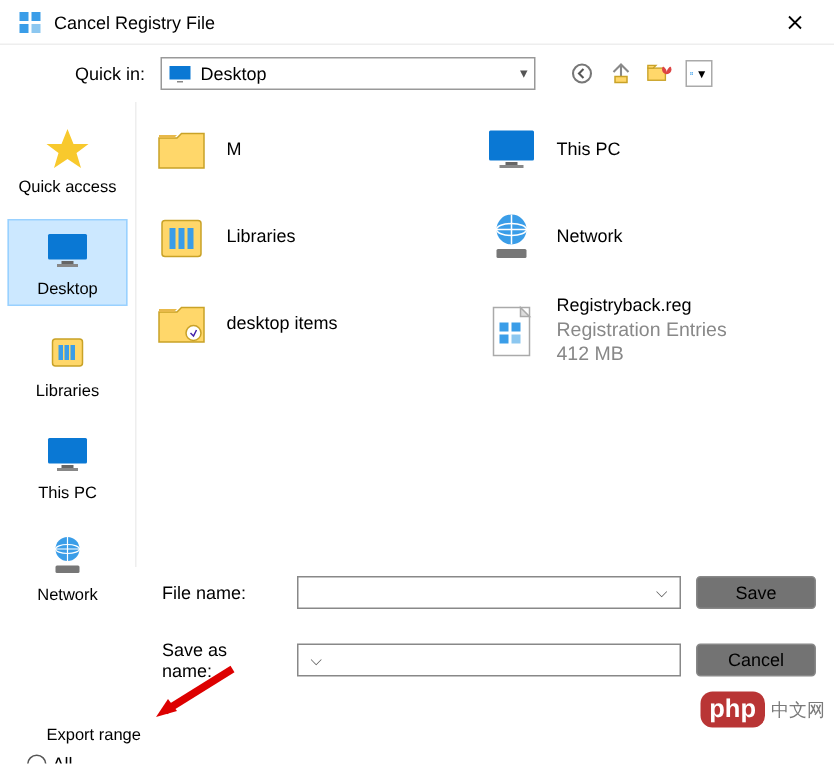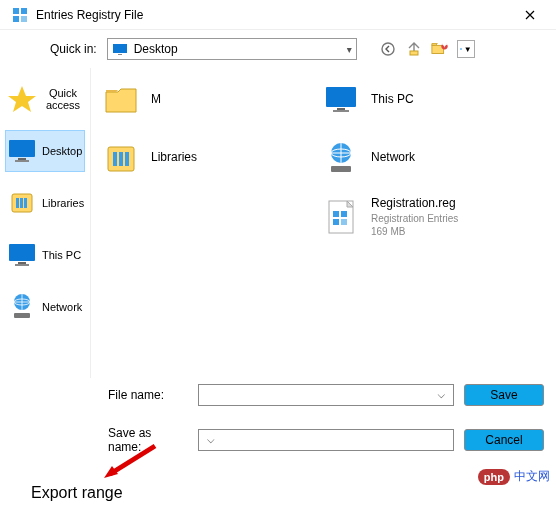--- a/index.html
+++ b/index.html
@@ -14,68 +14,68 @@
     .save-in-combo { flex: 1; height: 22px; border: 1px solid #999; display: flex; align-items: center; padding: 0 4px; max-width: 250px; background: #fff; }
     .save-in-combo .folder-ico { width: 16px; height: 16px; margin-right: 6px; }
     .save-in-combo .txt { flex: 1; }
     .save-in-combo .arrow { font-size: 10px; color: #555; }
     .tool-icons { display: flex; gap: 8px; margin-left: 16px; align-items: center; }
     .tool-icons span { width: 18px; height: 18px; display: flex; align-items: center; justify-content: center; cursor: pointer; }
     .view-btn { border: 1px solid #aaa; padding: 1px 2px; display: flex; align-items: center; gap: 2px; }
     
     .main { display: flex; height: 310px; }
     .places { width: 90px; display: flex; flex-direction: column; align-items: center; padding-top: 10px; gap: 10px; }
-    .place { display: flex; flex-direction: row; align-items: center; gap: 4px; cursor: pointer; width: 80px; padding: 4px 0; border: 1px solid transparent; }
+    .place { display: flex; flex-direction: column; align-items: center; gap: 4px; cursor: pointer; width: 80px; padding: 4px 0; border: 1px solid transparent; }
     .place.selected { background: #cce8ff; border: 1px solid #99d1ff; }
     .place .ico { width: 32px; height: 32px; display: flex; align-items: center; justify-content: center; }
     .place .lbl { font-size: 11px; text-align: center; }
     
     .filepane { flex: 1; border-left: 1px solid #eee; padding: 10px 8px; display: flex; flex-wrap: wrap; align-content: flex-start; gap: 8px 20px; }
     .item { display: flex; align-items: center; gap: 10px; width: 200px; cursor: pointer; padding: 2px; }
     .item .ico { width: 40px; height: 40px; display: flex; align-items: center; justify-content: center; }
     .item .meta { display: flex; flex-direction: column; line-height: 1.3; }
     .item .name { color: #000; }
-    .item .sub { color: #888; font-size: 10px; }
+    .item .sub { color: #888; font-size: 13px; }
     
     .bottom-fields { padding: 6px 12px 6px 108px; }
     .field-row { display: flex; align-items: center; gap: 10px; margin-bottom: 20px; }
     .field-row .flbl { width: 80px; }
     .field-row .combo, .field-row input.textin { flex: 1; height: 22px; border: 1px solid #888; padding: 0 4px; background: #fff; }
     .combo { display: flex; align-items: center; }
     .combo .txt { flex: 1; }
     .combo .arrow { font-size: 10px; color: #555; padding: 0 4px; }
-    .btn { width: 80px; height: 22px; border: 1px solid #888; background: #0ea5e9; border-radius: 3px; cursor: pointer; text-align: center; }
+    .btn { width: 80px; height: 22px; border: 1px solid #888; background: #737373; border-radius: 3px; cursor: pointer; text-align: center; }
     
     .export-range { padding: 4px 12px 8px 12px; position: relative; }
-    .export-range .group-lbl { font-size: 16px; margin-bottom: 6px; display: block; padding-left: 19px; }
+    .export-range .group-lbl { font-size: 11px; margin-bottom: 6px; display: block; padding-left: 19px; }
     .radio-row { display: flex; align-items: center; gap: 4px; margin-left: 6px; margin-bottom: 4px; cursor: pointer; }
     .radio-row .radio { width: 13px; height: 13px; border-radius: 50%; border: 1px solid #555; display: inline-flex; align-items: center; justify-content: center; }
     .radio-row .radio.checked::after { content: ""; width: 7px; height: 7px; background: #0067c0; border-radius: 50%; }
     .branch-input { margin: 4px 0 0 26px; width: 490px; height: 20px; border: 1px solid #888; padding: 0 4px; }
     
     .arrow-annot { position: absolute; left: 100px; top: 442px; pointer-events: none; }
     .watermark { position: absolute; right: 6px; bottom: 24px; display: flex; align-items: center; gap: 4px; opacity: 0.95; }
-    .watermark .bubble { background: #b62b2b; color: #fff; font-weight: bold; padding: 2px 6px; border-radius: 8px; font-size: 11px; }
-    .watermark .txt { color: #1d4ed8; font-size: 12px; }
+    .watermark .bubble { background: #b62b2b; color: #fff; font-weight: bold; padding: 2px 6px; border-radius: 8px; font-size: 17px; }
+    .watermark .txt { color: #737373; font-size: 12px; }
     
     svg { display: block; }
   </style>
 </head>
 <body>
 
 <div class="titlebar">
   <span class="app-icon">
     <svg width="16" height="16" viewBox="0 0 16 16">
         <rect x="1" y="1" width="6" height="6" fill="#3a9de8"></rect>
         <rect x="9" y="1" width="6" height="6" fill="#3a9de8"></rect>
         <rect x="1" y="9" width="6" height="6" fill="#3a9de8"></rect>
         <rect x="9" y="9" width="6" height="6" fill="#8cc7f0"></rect>
       </svg>
   </span>
-  <span class="title">Entries Registry File</span>
+  <span class="title">Cancel Registry File</span>
   <span class="close">
     <svg width="10" height="10" viewBox="0 0 10 10">
         <path d="M1 1 L9 9 M9 1 L1 9" stroke="#000" stroke-width="1.2"></path>
       </svg>
   </span>
 </div>
 
 <div class="toolbar">
   <span class="lbl">Quick in:</span>
   <div class="save-in-combo">
@@ -195,20 +195,33 @@
               <rect x="7" y="9" width="26" height="24" rx="2" fill="#ffd76a" stroke="#c9a227"></rect>
               <rect x="12" y="14" width="4" height="14" fill="#3a9de8"></rect>
               <rect x="18" y="14" width="4" height="14" fill="#3a9de8"></rect>
               <rect x="24" y="14" width="4" height="14" fill="#3a9de8"></rect>
             </svg>
           </span>
         <div class="meta">
             <span class="name">Libraries</span>
           </div>
       </div>
+      <div class="item">
+        <span class="ico">
+            <svg width="40" height="40" viewBox="0 0 40 40">
+              <path d="M5 12 L17 12 L20 9 L35 9 L35 32 L5 32 Z" fill="#ffd76a" stroke="#c9a227"></path>
+              <path d="M5 12 L15 12 L17 10 L5 10 Z" fill="#e8b94a"></path>
+              <circle cx="28" cy="26" r="5" fill="#fff" stroke="#c9a227"></circle>
+              <path d="M26 26 L28 28 L30 24" stroke="#42a" fill="none"></path>
+            </svg>
+          </span>
+        <div class="meta">
+            <span class="name">desktop items</span>
+          </div>
+      </div>
     </div>
 
     <div style="display:flex;flex-direction:column;gap:14px;">
       <div class="item">
         <span class="ico">
             <svg width="40" height="40" viewBox="0 0 40 40">
               <rect x="5" y="7" width="30" height="20" rx="1" fill="#0a78d4"></rect>
               <rect x="16" y="28" width="8" height="2" fill="#666"></rect>
               <rect x="12" y="30" width="16" height="2" fill="#888"></rect>
             </svg>
@@ -235,23 +248,23 @@
             <svg width="40" height="40" viewBox="0 0 40 40">
               <rect x="8" y="4" width="24" height="32" fill="#fff" stroke="#aaa"></rect>
               <path d="M26 4 L32 10 L26 10 Z" fill="#ddd" stroke="#aaa"></path>
               <rect x="12" y="14" width="6" height="6" fill="#3a9de8"></rect>
               <rect x="20" y="14" width="6" height="6" fill="#3a9de8"></rect>
               <rect x="12" y="22" width="6" height="6" fill="#3a9de8"></rect>
               <rect x="20" y="22" width="6" height="6" fill="#8cc7f0"></rect>
             </svg>
           </span>
         <div class="meta">
-          <span class="name">Registration.reg</span>
+          <span class="name">Registryback.reg</span>
           <span class="sub">Registration Entries</span>
-          <span class="sub">169 MB</span>
+          <span class="sub">412 MB</span>
         </div>
       </div>
     </div>
   </div>
 </div>
 
 <div class="bottom-fields">
   <div class="field-row">
     <span class="flbl">File name:</span>
     <div class="combo">

